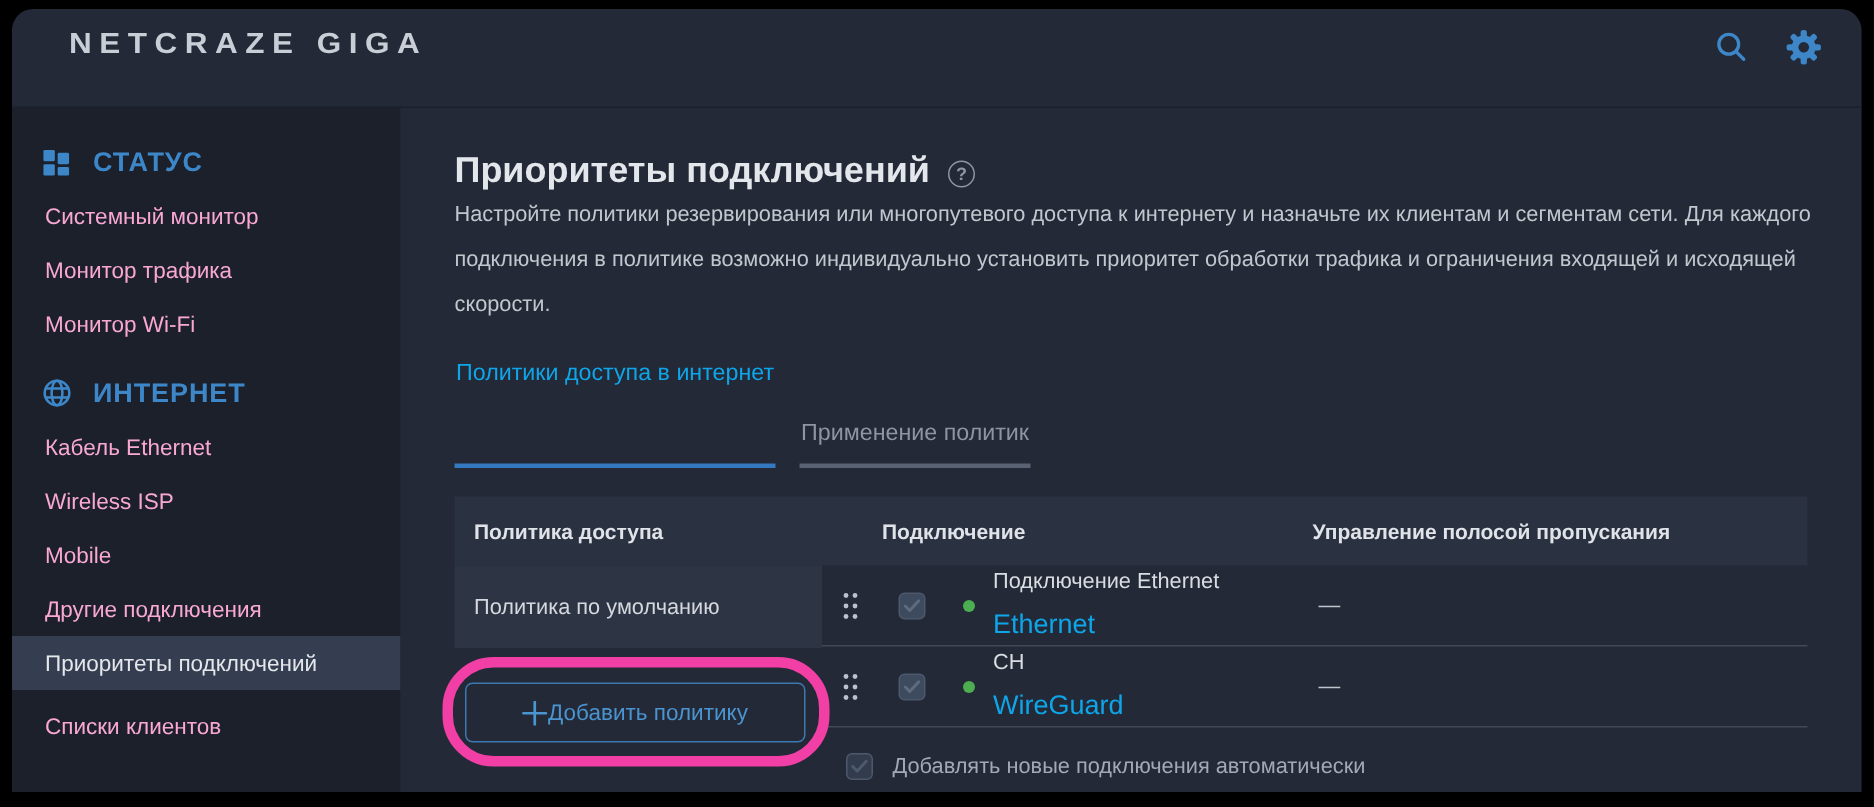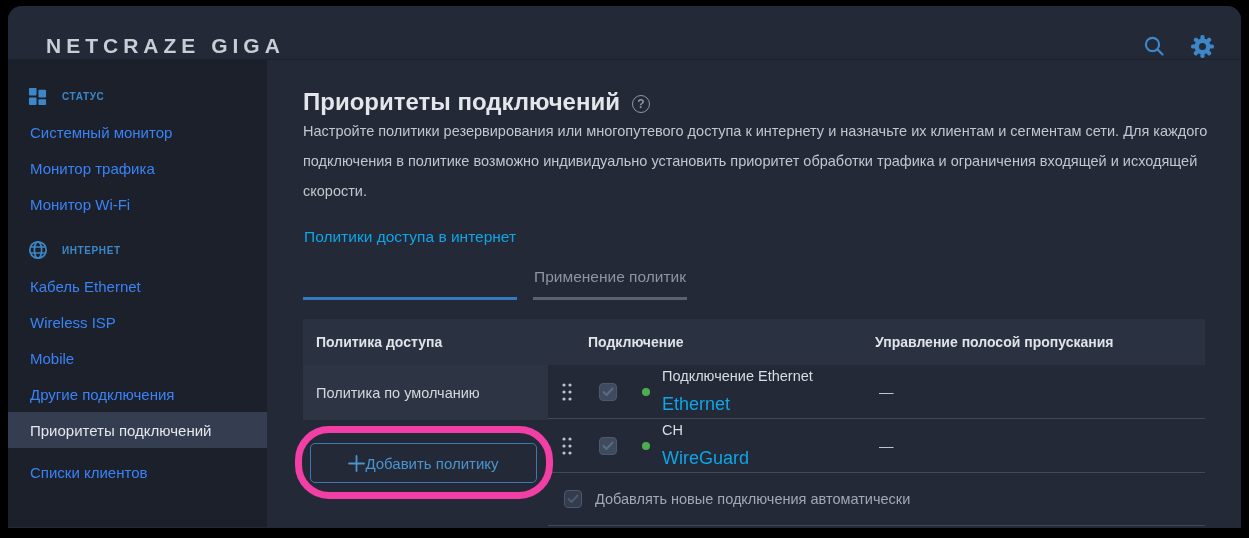--- a/index.html
+++ b/index.html
@@ -2,39 +2,39 @@
 <html><head>
 <meta charset="utf-8">
 <style>
   * { margin:0; padding:0; box-sizing:border-box; }
   html,body { width:1249px; height:538px; background:#000; overflow:hidden;
     font-family:"Liberation Sans","DejaVu Sans",sans-serif; }
   .window { position:absolute; top:6px; left:8px; width:1233px; height:522px;
     background:#232936; border-radius:14px 14px 0 0; overflow:hidden; }
 
   
-  .topbar { height:54px; display:flex; align-items:flex-end; padding:0 26px 0 38px;
-    background:#232936; border-bottom:1px solid #1b212c; }
+  .topbar { height:54px; display:flex; align-items:flex-start; padding:0 26px 0 38px;
+    background:#232936; border-bottom:1px solid #1b212c;margin-top:12px; }
   .logo { font-size:21px; font-weight:700; letter-spacing:5px; color:#c9cdd5;
     transform:scaleY(0.92); }
   .topbar-spacer { flex:1; }
   .topbar-icons { display:flex; align-items:center; gap:22px; }
   .icon-btn { width:26px; height:26px; display:flex; align-items:center; justify-content:center; cursor:pointer; }
 
   
   .bodyrow { display:flex; height:467px; }
   .sidebar { width:259px; background:#1b202b; padding-top:14px; flex-shrink:0; }
   .main { flex:1; position:relative; background:#232936; overflow:hidden; }
 
   
   .side-section-hdr { display:flex; align-items:center; height:36px; padding-left:20px; margin-top:4px; }
   .side-section-hdr .sec-icon { width:20px; height:20px; margin-right:14px; display:flex; align-items:center; }
-  .side-section-label { font-size:10px; font-weight:700; letter-spacing:0.6px; color:#3d87c9; cursor:pointer; }
+  .side-section-label { font-size:18px; font-weight:700; letter-spacing:0.6px; color:#3d87c9; cursor:pointer; }
   .side-item { height:36px; display:flex; align-items:center; padding-left:22px;
-    font-size:15px; color:#3b82f6; cursor:pointer; }
+    font-size:15px; color:#f9a8d4; cursor:pointer; }
   .side-item.selected { background:#353e50; color:#e4e7eb; }
   .section-gap { height:6px; }
 
   
   .content { padding:28px 36px 0 36px; }
   .page-title-row { display:flex; align-items:center; gap:12px; }
   .page-title { font-size:24px; font-weight:700; color:#e3e6ea; }
   .help-badge { width:18px; height:18px; border:1.5px solid #8f97a2; border-radius:50%;
     color:#8f97a2; font-size:12px; font-weight:700; display:flex; align-items:center;
     justify-content:center; margin-top:3px; cursor:pointer; }

